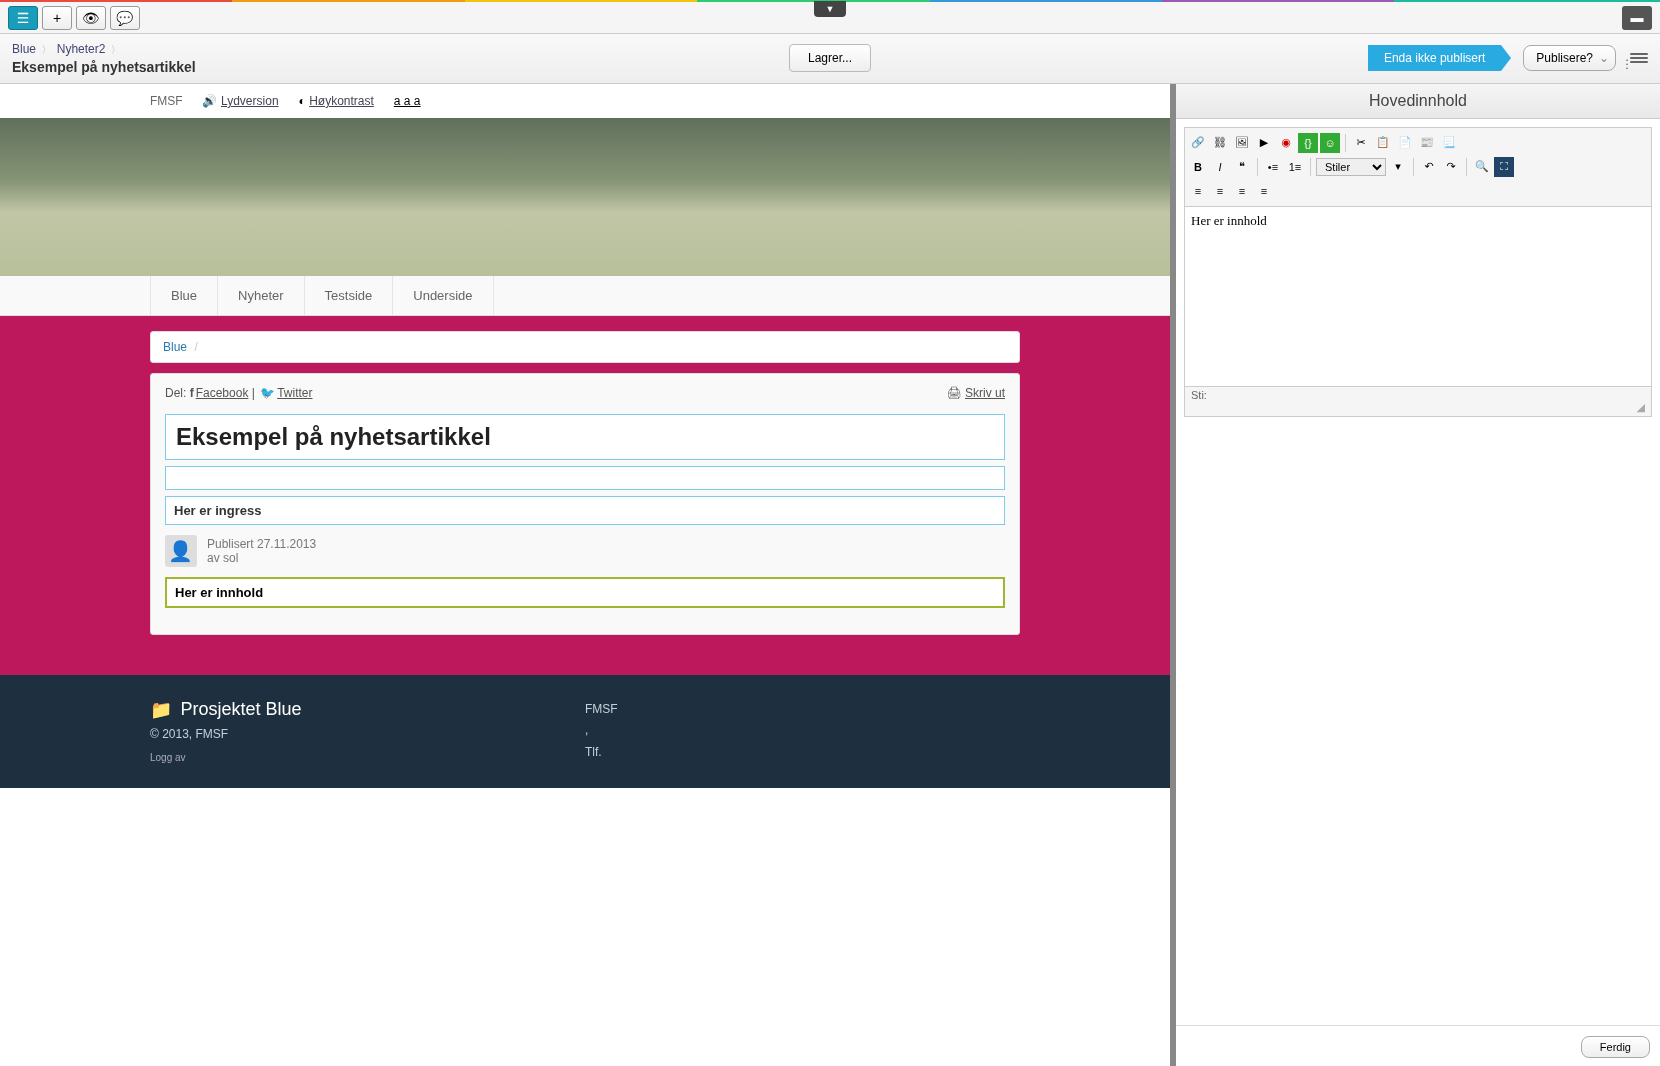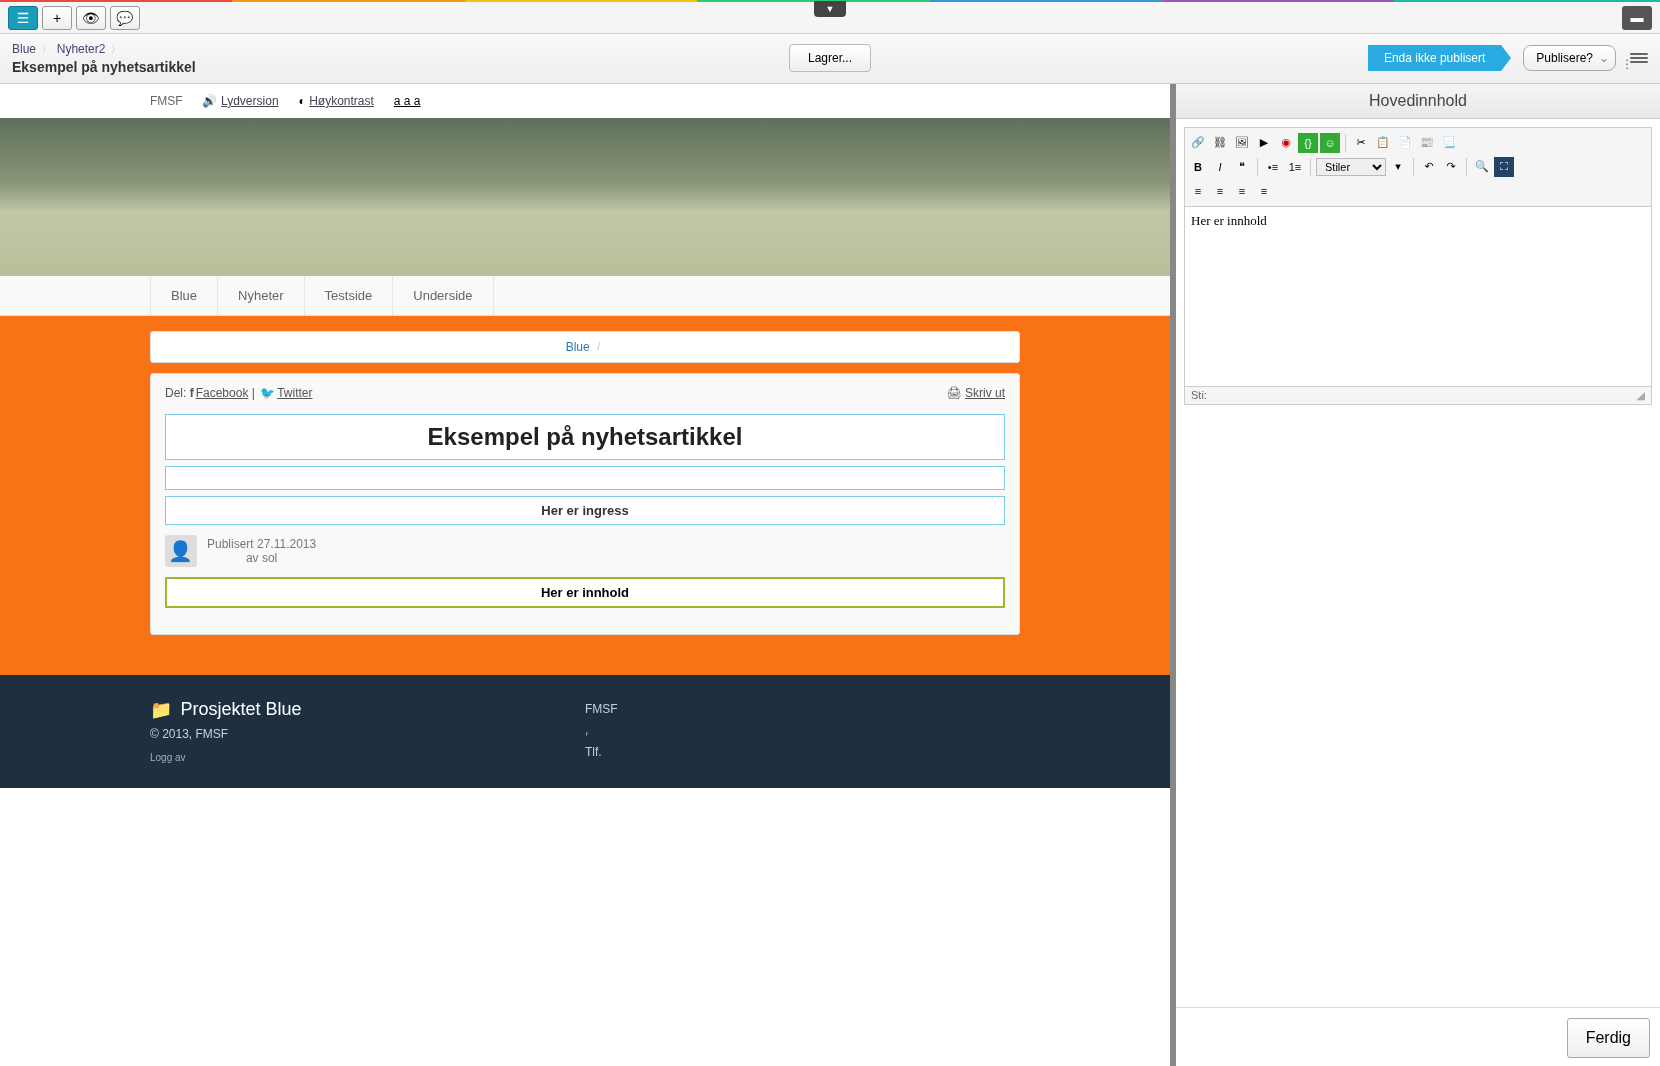--- a/index.html
+++ b/index.html
@@ -41,21 +41,21 @@
 .site-topbar { display: flex; align-items: center; gap: 20px; padding: 10px 20px; justify-content: flex-start; font-size: 12px; padding-left: 150px; }
 .site-topbar a { color: #445; text-decoration: underline; }
 .site-topbar .fmsf { text-decoration: none; color: #666; }
 .hero { height: 158px; background: linear-gradient(to bottom, #5a6b5a 0%, #8a9a7a 40%, #d4d8b8 60%, #c8d0a8 100%); filter: blur(0px); position: relative; overflow: hidden; }
 .hero-overlay { position:absolute; inset:0; background: rgba(120,130,100,0.2); }
 .nav-bar { background: #f9f9f9; border-bottom: 1px solid #ddd; padding: 0 150px; }
 .nav-bar ul { list-style: none; display: flex; }
 .nav-bar li { padding: 12px 20px; border-right: 1px solid #e5e5e5; color: #666; font-size: 13px; cursor:pointer; }
 .nav-bar li:first-child { border-left: 1px solid #e5e5e5; }
 
-.inner-content { padding: 15px 150px 40px 150px; background: #f97316; text-align: center; }
+.inner-content { padding: 15px 150px 40px 150px; background: #be185d; }
 .breadcrumb-inner { background: #fff; border: 1px solid #ddd; border-radius: 3px; padding: 8px 12px; font-size: 12px; margin-bottom: 10px; }
 .breadcrumb-inner a { color: #2a7ab0; text-decoration: none; }
 .breadcrumb-inner .sep2 { color: #ccc; margin: 0 4px; }
 
 .article-box { background: #f9f9f9; border: 1px solid #ddd; border-radius: 3px; padding: 12px 14px 20px; }
 .share-row { font-size: 12px; color: #555; margin-bottom: 14px; display: flex; align-items: center; }
 .share-row a { color: #555; text-decoration: underline; }
 .share-row .f-icon { font-weight: bold; margin-right: 2px; }
 .share-row .t-icon { margin: 0 2px; }
 .print-link { margin-left: auto; }
@@ -77,24 +77,24 @@
 .footer-right { flex: 1; font-size: 12px; line-height: 1.8; }
 
 
 .editor-header { background: linear-gradient(#f5f5f5, #e8e8e8); border-bottom: 1px solid #ccc; padding: 8px; text-align: center; font-size: 16px; color: #444; }
 .editor-toolbar { border: 1px solid #ccc; margin: 8px; padding: 3px; background: #f5f5f5; }
 .tb-row { display: flex; gap: 2px; align-items: center; padding: 2px 0; flex-wrap: wrap; }
 .tb-icon { width: 20px; height: 20px; border: 1px solid transparent; display:flex; align-items:center; justify-content:center; font-size: 11px; cursor:pointer; background:#f5f5f5; }
 .tb-sep { width: 1px; height: 18px; background: #ccc; margin: 0 3px; }
 .tb-select { font-size: 11px; padding: 1px 4px; border: 1px solid #bbb; width: 70px; }
 .editor-body { border: 1px solid #ccc; border-top: none; margin: -8px 8px 0 8px; min-height: 180px; padding: 6px; font-size: 13px; font-family: "Times New Roman", serif; position: relative; background:#fff; }
-.editor-path { border: 1px solid #ccc; border-top: none; margin: 0 8px; padding: 2px 6px; font-size: 11px; color: #666; background: #f5f5f5; display:flex; }
+.editor-path { border: 1px solid #ccc; border-top: none; margin: 0 8px; padding: 2px 6px; font-size: 11px; color: #666; background: #f5f5f5; display:flex;flex-direction:column; }
 .resize-handle { margin-left:auto; color:#aaa; }
 .editor-footer { margin-top: auto; border-top: 1px solid #ddd; padding: 10px; display: flex; justify-content: flex-end; }
-.editor-done { padding: 10px 18px; border: 1px solid #aaa; border-radius: 3px; background: linear-gradient(#fff,#eee); font-size: 16px; cursor:pointer; }
+.editor-done { padding: 4px 18px; border: 1px solid #aaa; border-radius: 8px; background: linear-gradient(#fff,#eee); font-size: 11px; cursor:pointer; }
 
 .chevron { font-size: 10px; color: #aaa; vertical-align: middle; }
 </style>
 </head>
 <body>
 
 <div class="main-wrapper">
   <div class="color-bar"></div>
   <div class="top-toolbar">
     <div class="tb-btn blue">

